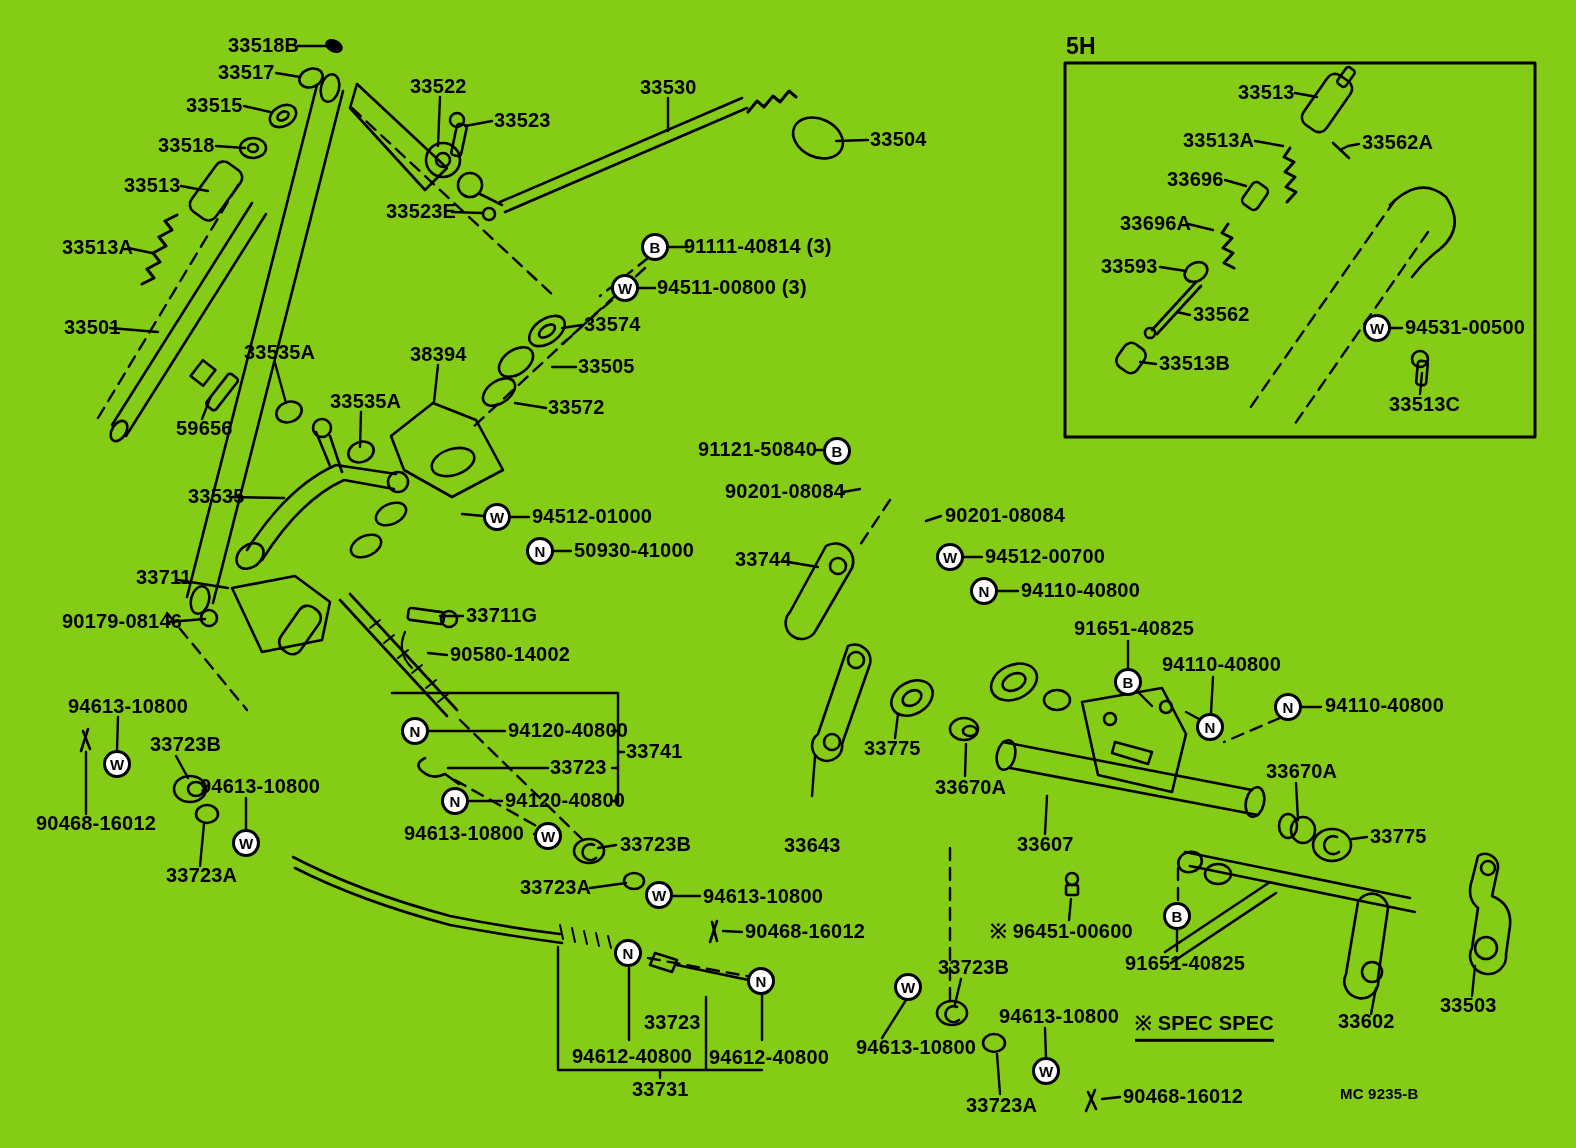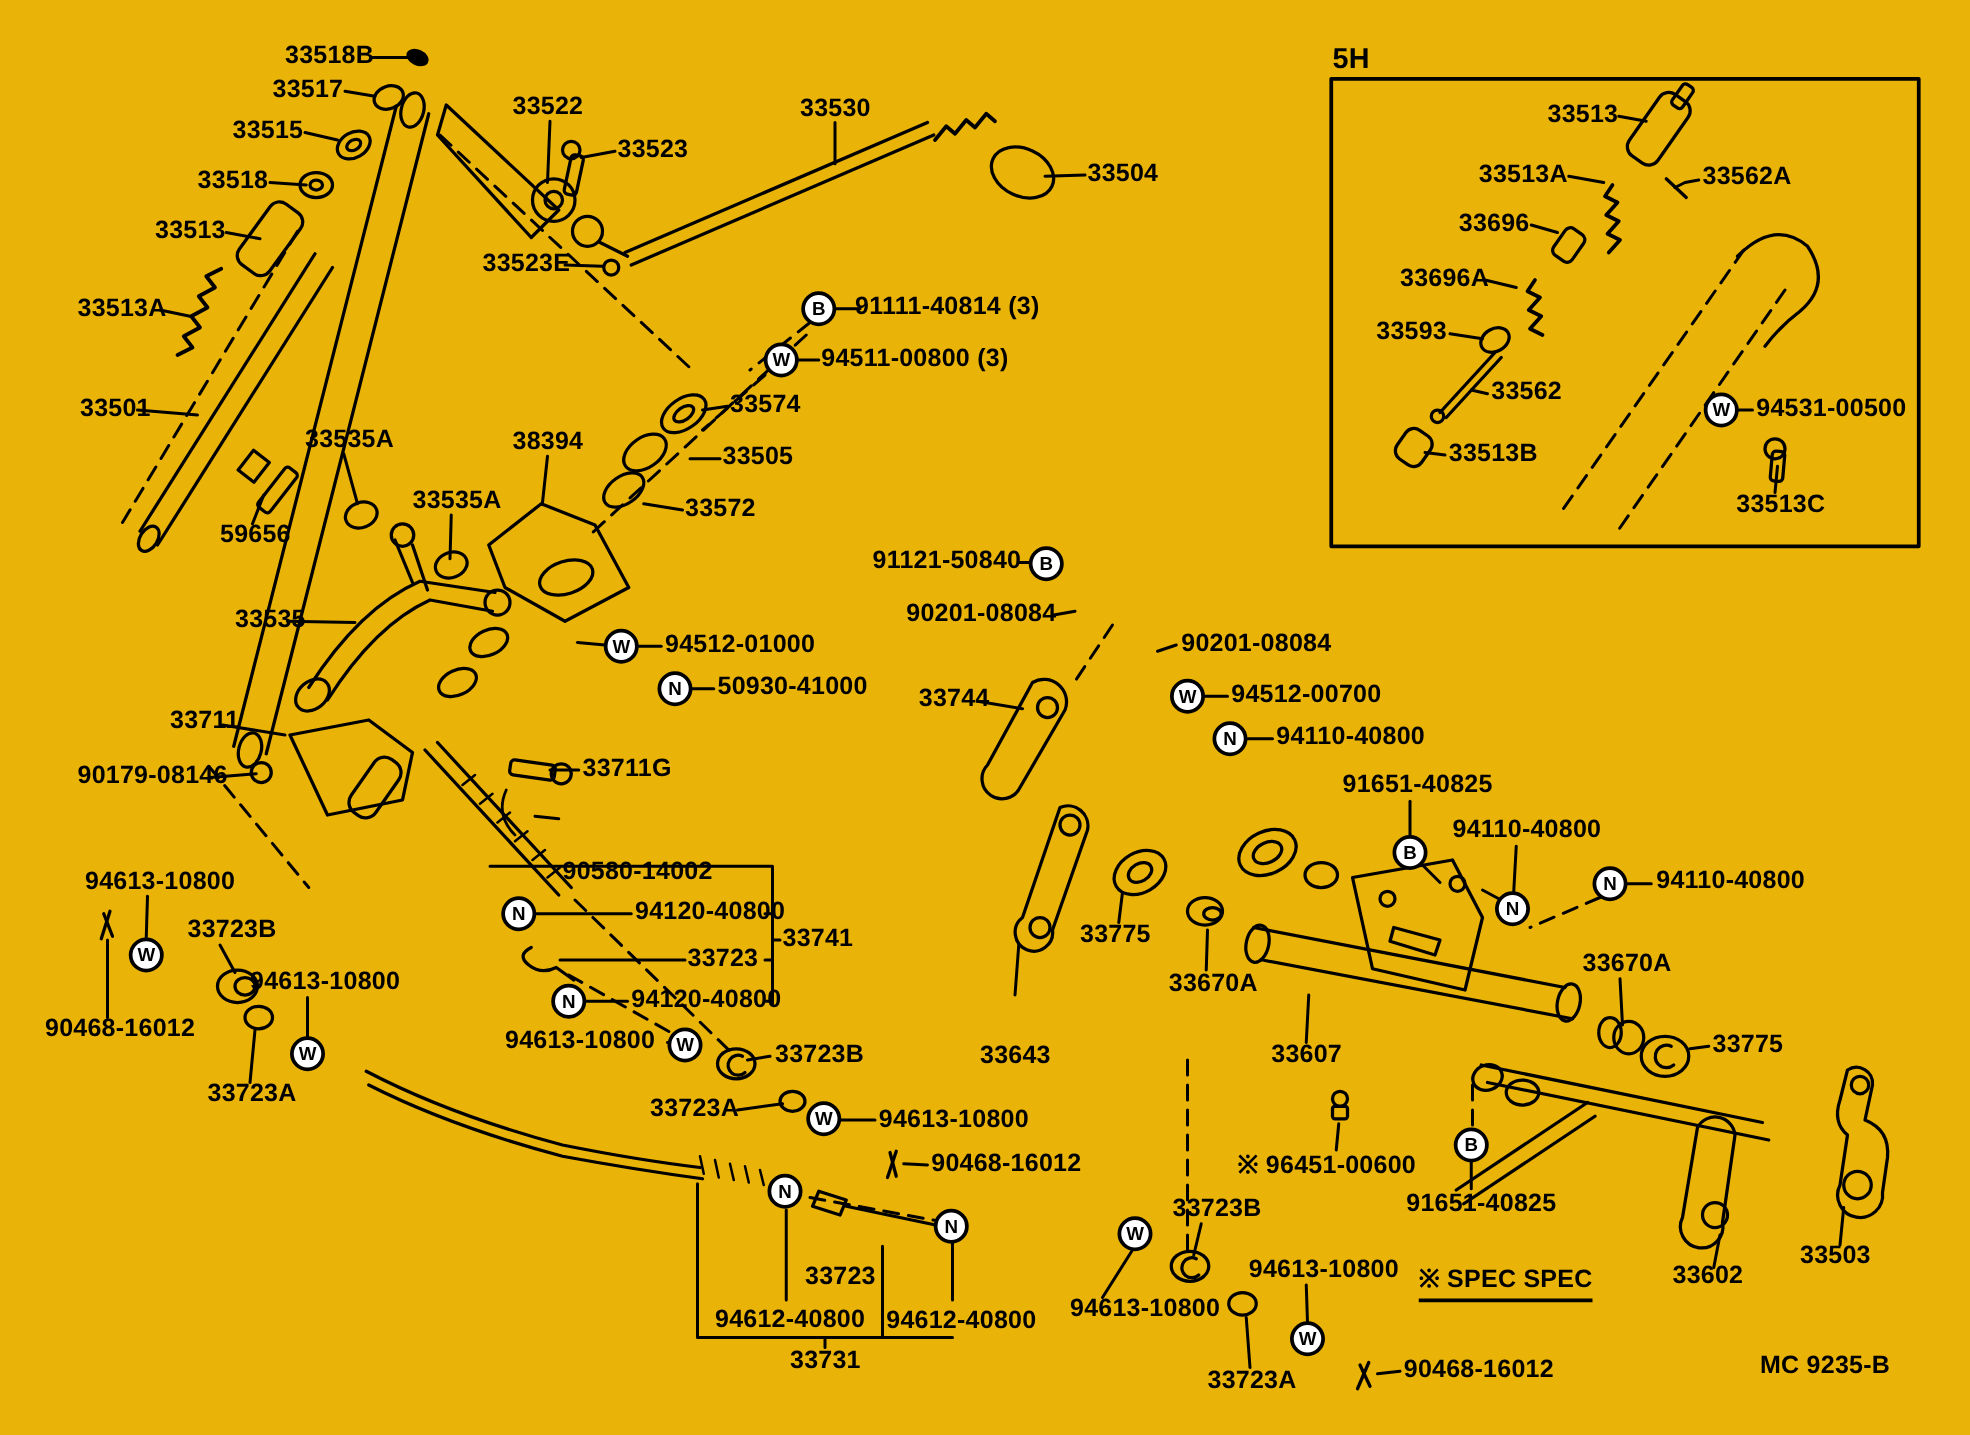--- a/index.html
+++ b/index.html
@@ -1,16 +1,16 @@
 <!DOCTYPE html>
 <html><head>
 <meta charset="utf-8">
 <style>
   html,body{margin:0;padding:0;background:#fff;}
-  .stage{position:relative;width:1576px;height:1148px;background:#eab308;overflow:hidden;
+  .stage{position:relative;width:1576px;height:1148px;background:#84cc16;overflow:hidden;
          font-family:"Liberation Sans",sans-serif;}
   .stage svg{position:absolute;left:0;top:0;}
   #label-layer{position:absolute;left:0;top:0;width:100%;height:100%;}
   .plabel{position:absolute;transform:translateY(-54%);font-weight:700;font-size:20px;
           color:#000;white-space:nowrap;letter-spacing:0.2px;}
   .plabel.underline{border-bottom:3px solid #000;padding-bottom:3px;transform:translateY(-40%);}
   .badge{position:absolute;transform:translate(-50%,-50%);width:22px;height:22px;
          border:3px solid #000;border-radius:50%;background:#fff;color:#000;
          display:flex;align-items:center;justify-content:center;
          font-weight:700;font-size:15px;line-height:1;}
@@ -296,21 +296,21 @@
       <div class="plabel" style="left: 578px; top: 367px;">33505</div>
       <div class="plabel" style="left: 548px; top: 408px;">33572</div>
       <div class="plabel" style="left: 188px; top: 497px;">33535</div>
       <div class="plabel" style="left: 684px; top: 247px;">91111-40814 (3)</div>
       <div class="plabel" style="left: 657px; top: 288px;">94511-00800 (3)</div>
       <div class="plabel" style="left: 532px; top: 517px;">94512-01000</div>
       <div class="plabel" style="left: 574px; top: 551px;">50930-41000</div>
       <div class="plabel" style="left: 136px; top: 578px;">33711</div>
       <div class="plabel" style="left: 62px; top: 622px;">90179-08146</div>
       <div class="plabel" style="left: 466px; top: 616px;">33711G</div>
-      <div class="plabel" style="left: 450px; top: 655px; margin-top: 44px;">90580-14002</div>
+      <div class="plabel" style="left: 450px; top: 655px;">90580-14002</div>
       <div class="plabel" style="left: 508px; top: 731px;">94120-40800</div>
       <div class="plabel" style="left: 550px; top: 768px;">33723</div>
       <div class="plabel" style="left: 626px; top: 752px;">33741</div>
       <div class="plabel" style="left: 505px; top: 801px;">94120-40800</div>
       <div class="plabel" style="left: 404px; top: 834px;">94613-10800</div>
       <div class="plabel" style="left: 620px; top: 845px;">33723B</div>
       <div class="plabel" style="left: 68px; top: 707px;">94613-10800</div>
       <div class="plabel" style="left: 150px; top: 745px;">33723B</div>
       <div class="plabel" style="left: 200px; top: 787px;">94613-10800</div>
       <div class="plabel" style="left: 36px; top: 824px;">90468-16012</div>
@@ -340,21 +340,21 @@
       <div class="plabel" style="left: 938px; top: 968px;">33723B</div>
       <div class="plabel" style="left: 999px; top: 1017px;">94613-10800</div>
       <div class="plabel underline" style="left: 1135px; top: 1022px;">※ SPEC SPEC</div>
       <div class="plabel" style="left: 856px; top: 1048px;">94613-10800</div>
       <div class="plabel" style="left: 966px; top: 1106px;">33723A</div>
       <div class="plabel" style="left: 1123px; top: 1097px;">90468-16012</div>
       <div class="plabel" style="left: 1266px; top: 772px;">33670A</div>
       <div class="plabel" style="left: 1370px; top: 837px;">33775</div>
       <div class="plabel" style="left: 1338px; top: 1022px;">33602</div>
       <div class="plabel" style="left: 1440px; top: 1006px;">33503</div>
-      <div class="plabel" style="left: 1408px; top: 1094px; font-size: 20px;">MC  9235-B</div>
+      <div class="plabel" style="left: 1340px; top: 1094px; font-size: 15px;">MC  9235-B</div>
       <div class="plabel" style="left: 1066px; top: 48px; font-size: 23px;">5H</div>
       <div class="plabel" style="left: 1238px; top: 93px;">33513</div>
       <div class="plabel" style="left: 1183px; top: 141px;">33513A</div>
       <div class="plabel" style="left: 1362px; top: 143px;">33562A</div>
       <div class="plabel" style="left: 1167px; top: 180px;">33696</div>
       <div class="plabel" style="left: 1120px; top: 224px;">33696A</div>
       <div class="plabel" style="left: 1101px; top: 267px;">33593</div>
       <div class="plabel" style="left: 1193px; top: 315px;">33562</div>
       <div class="plabel" style="left: 1405px; top: 328px;">94531-00500</div>
       <div class="plabel" style="left: 1159px; top: 364px;">33513B</div>

